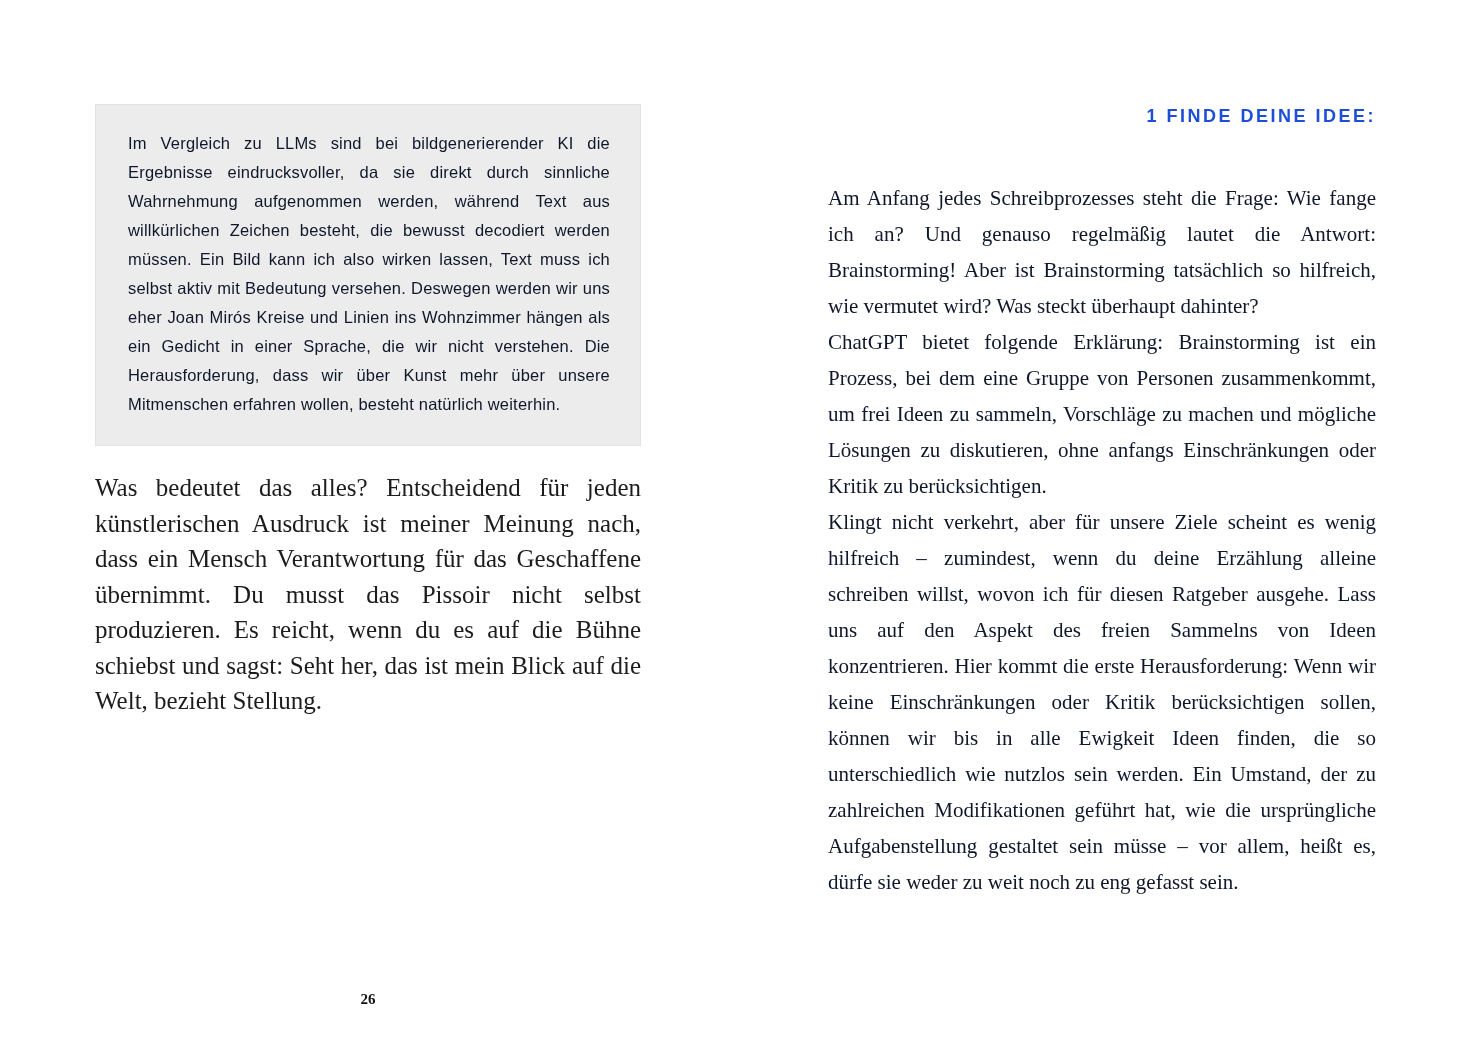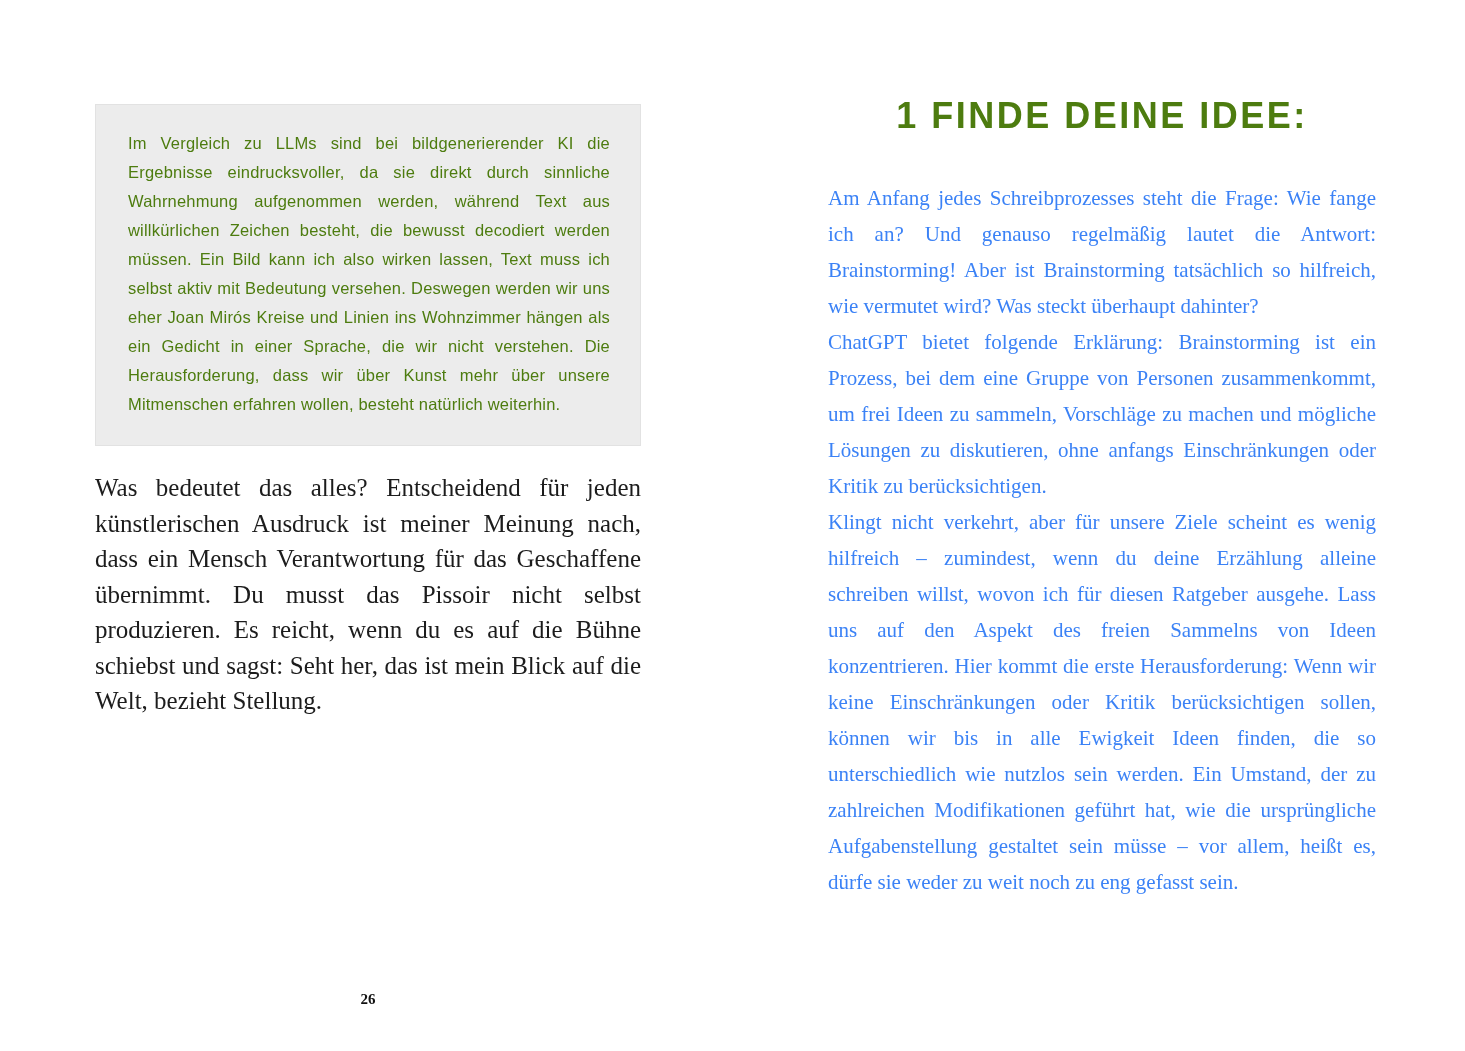--- a/index.html
+++ b/index.html
@@ -27,21 +27,21 @@
     .callout {
       box-sizing: border-box;
       width: 100%;
       background: #ececec;
       border: 1px solid #e2e2e2;
       padding: 24px 30px 26px 32px;
       font-family: "Liberation Sans", sans-serif;
       font-size: 16.5px;
       line-height: 29px;
       letter-spacing: 0.2px;
-      color: #4d7c0f;
+      color: #0f172a;
       text-align: justify;
       hyphens: auto;
       -webkit-hyphens: auto;
     }
     .left-body {
       margin-top: 24px;
       font-size: 25px;
       line-height: 35.5px;
       text-align: justify;
       hyphens: auto;
@@ -50,36 +50,36 @@
     }
 
     
     .right-col {
       position: absolute;
       left: 828px;
       top: 94px;
       width: 548px;
     }
     .chapter-heading {
-      text-align: center;
+      text-align: right;
       font-family: "Liberation Sans", sans-serif;
       font-weight: 700;
-      font-size: 36px;
+      font-size: 18px;
       letter-spacing: 2.5px;
       line-height: 44px;
-      color: #4d7c0f;
+      color: #1d4ed8;
     }
     .right-body {
       margin-top: 42px;
       font-size: 21px;
       line-height: 36px;
       text-align: justify;
       hyphens: auto;
       -webkit-hyphens: auto;
-      color: #3b82f6;
+      color: #0f172a;
     }
 
     p { margin: 0; }
 
     
     .pagenum {
       position: absolute;
       bottom: 43px;
       font-family: "Liberation Sans", sans-serif;
       font-weight: 700;

